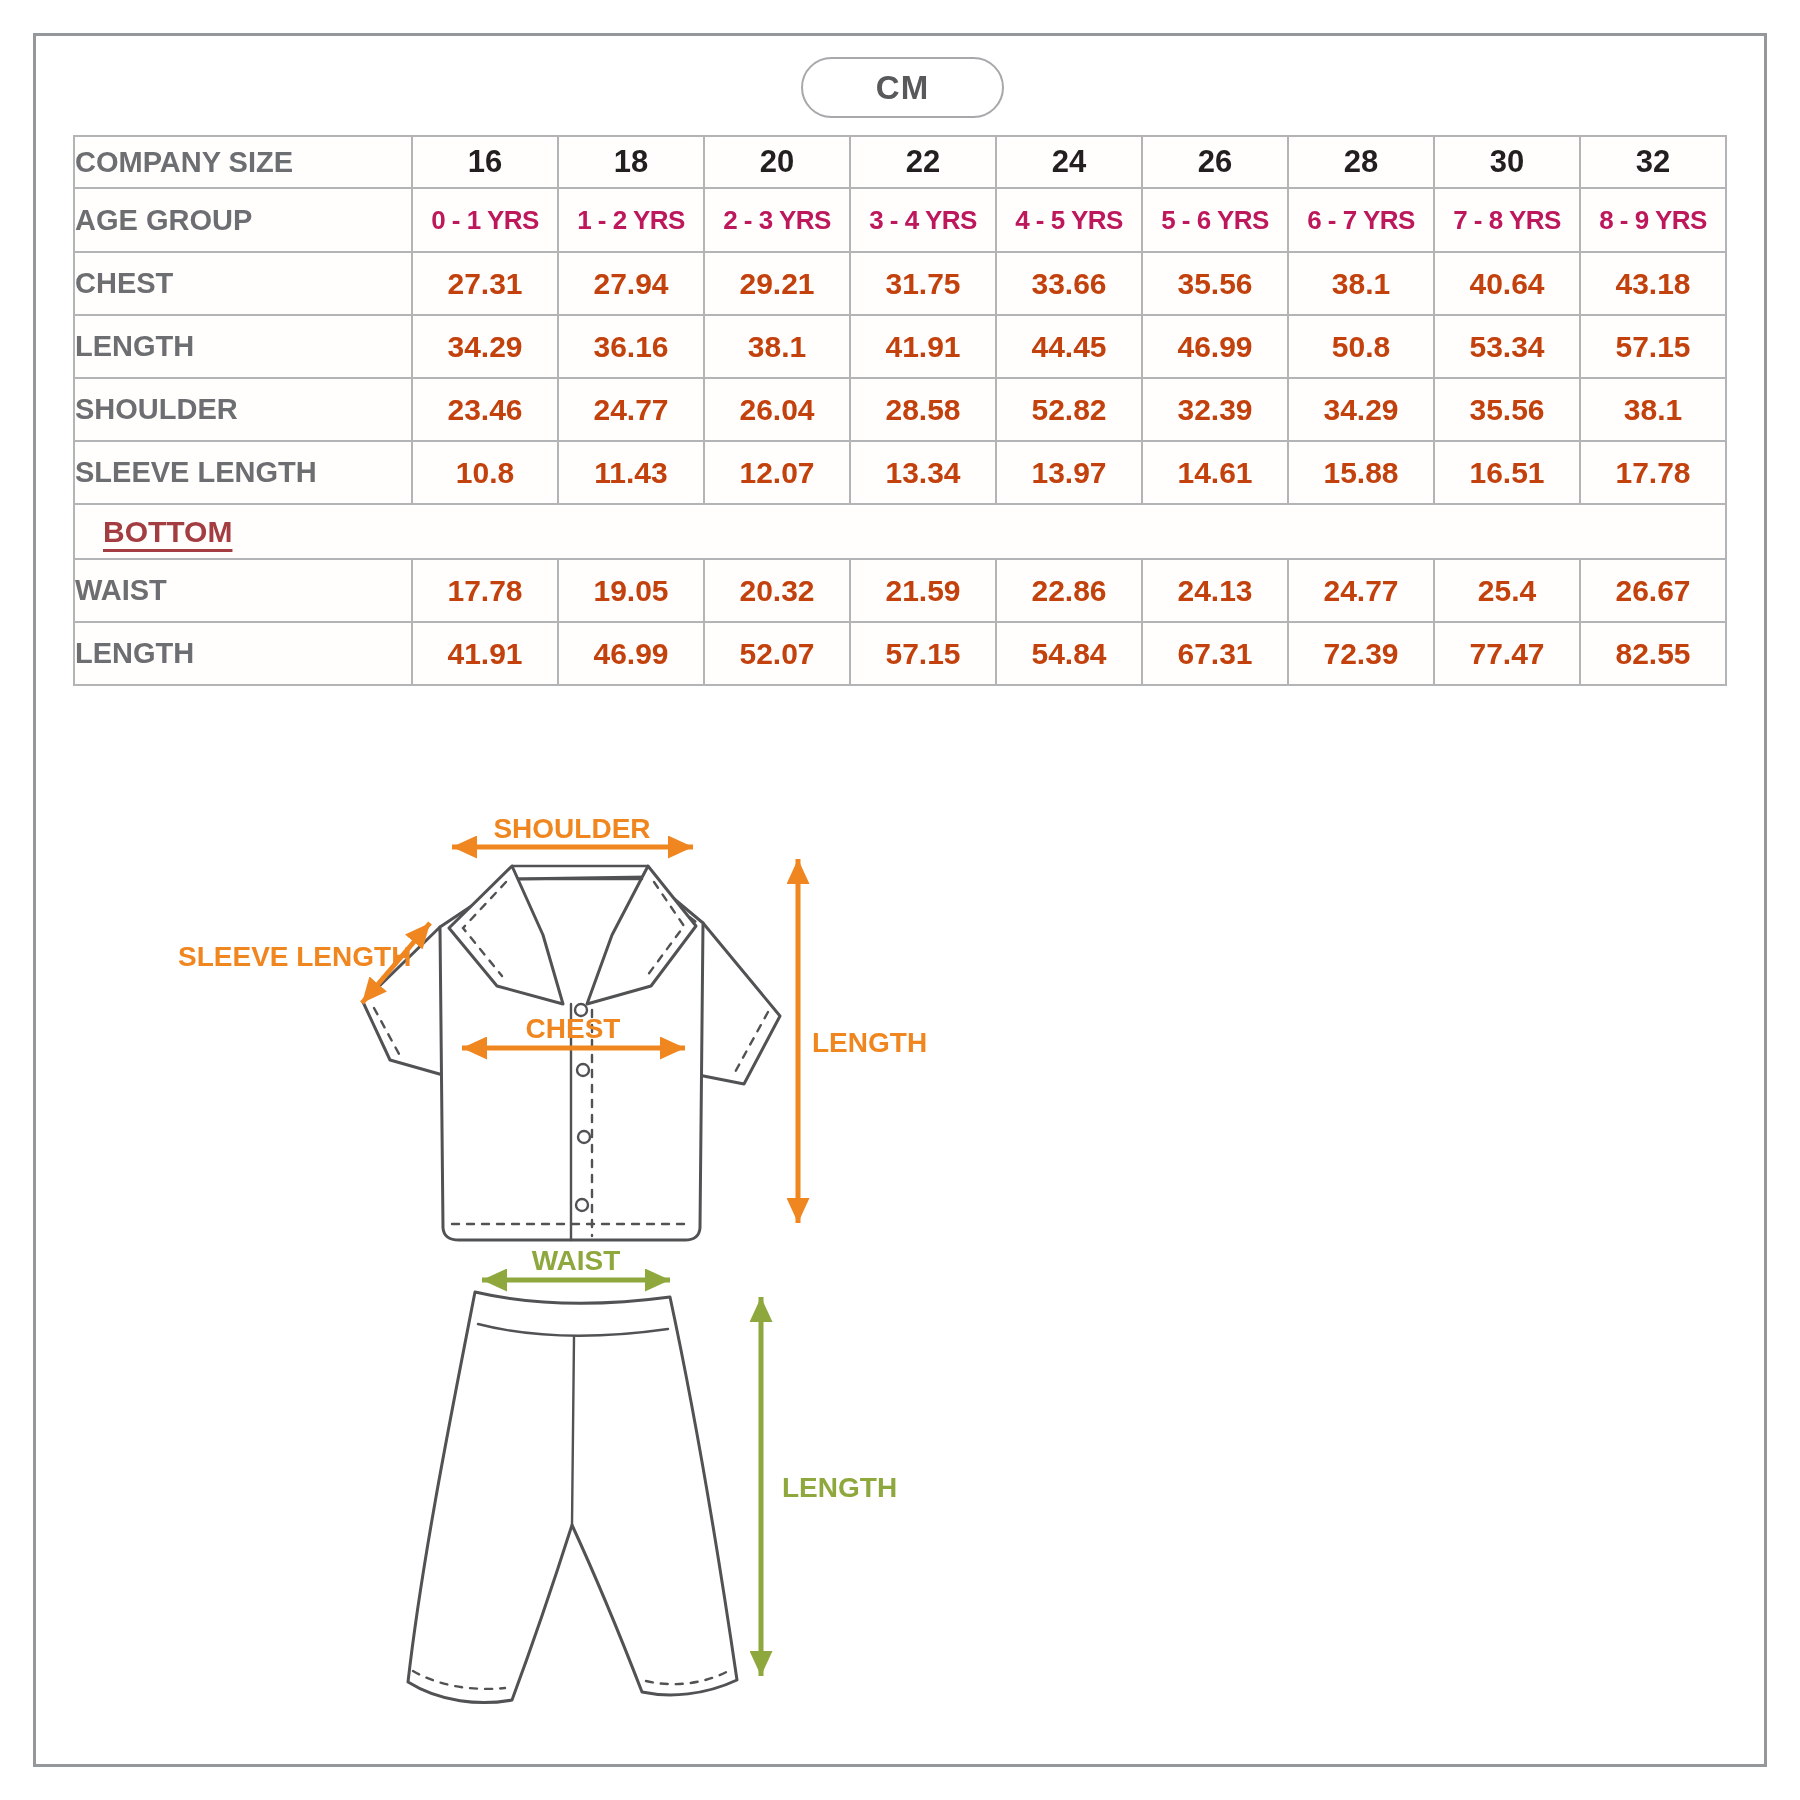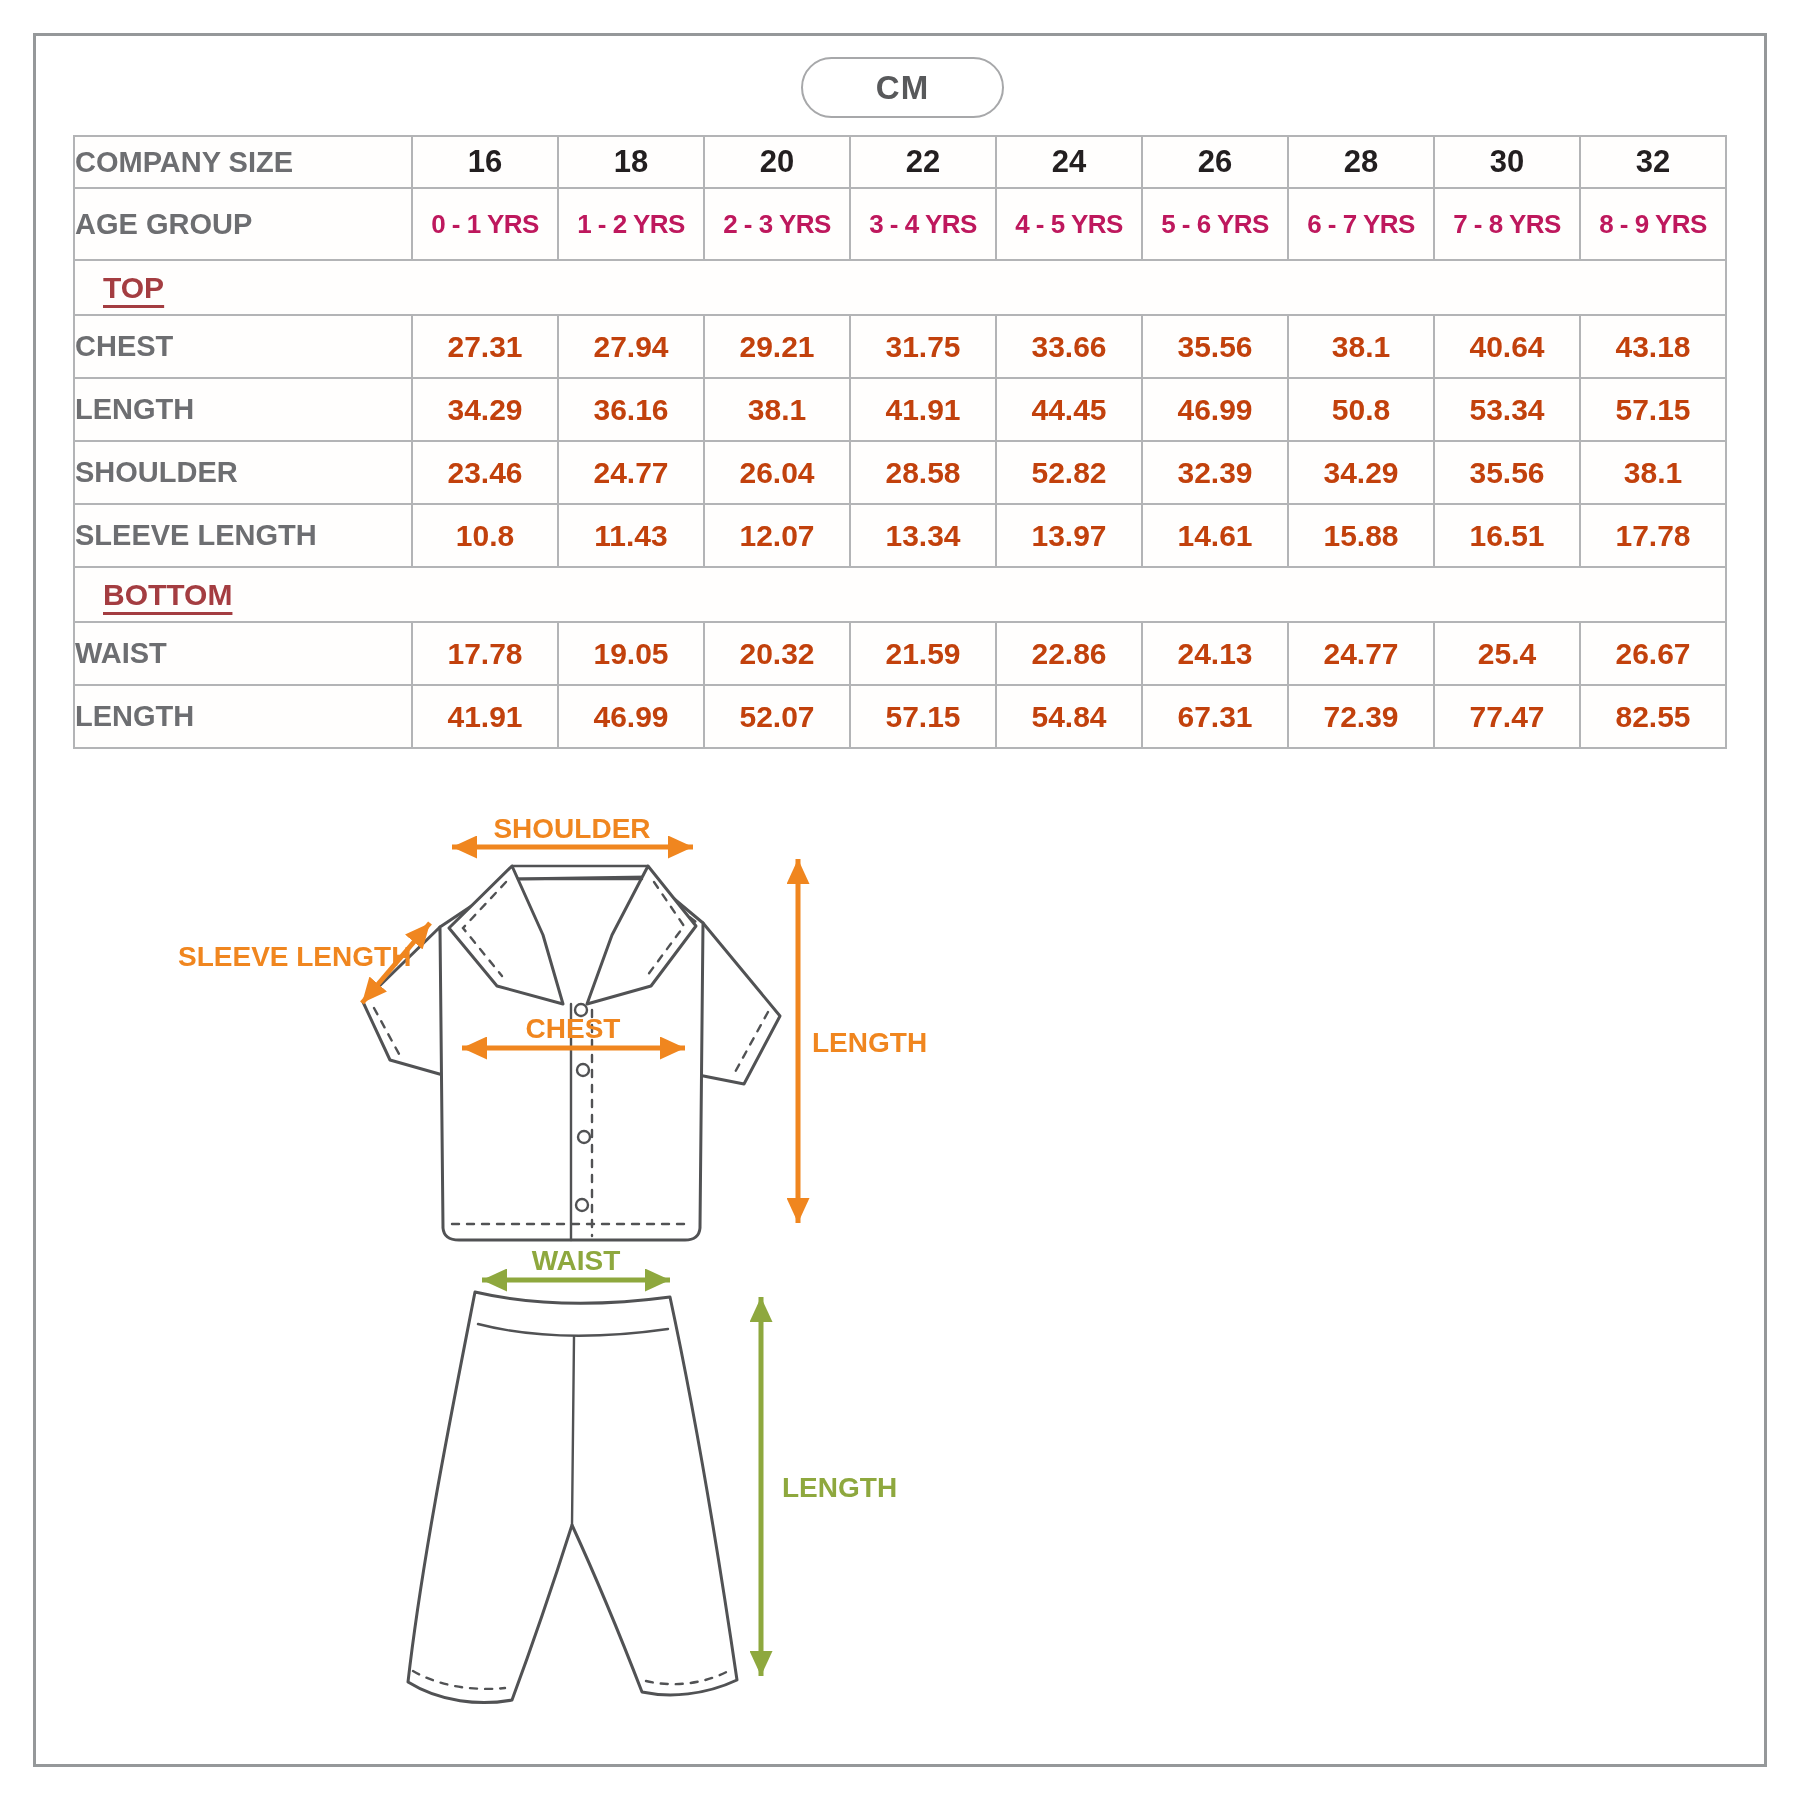--- a/index.html
+++ b/index.html
@@ -4,21 +4,21 @@
 <style>
   html,body{margin:0;padding:0;background:#ffffff;}
   body{width:1800px;height:1800px;position:relative;font-family:"Liberation Sans",sans-serif;overflow:hidden;}
   .page-border{position:absolute;left:33px;top:33px;width:1728px;height:1728px;border:3px solid #95989a;}
   .unit-pill{position:absolute;left:801px;top:57px;width:199px;height:57px;border:2px solid #a7a8aa;border-radius:32px;
              display:flex;align-items:center;justify-content:center;font-size:33px;font-weight:bold;color:#58595b;background:#fff;letter-spacing:1px;}
   table.size-table{position:absolute;left:73px;top:135px;width:1654px;border-collapse:collapse;table-layout:fixed;background:#fffefd;padding-left:30px;}
   table.size-table td{border:2px solid #b3b4b6;padding:0;vertical-align:middle;}
   col.c-label{width:338px;}
   col.c-data{width:146px;}
-  tr.r-size{height:52px;} tr.r-age{height:72px;} tr.r-sec{height:55px;} tr.r-dat{height:63px;}
+  tr.r-size{height:52px;} tr.r-age{height:64px;} tr.r-sec{height:55px;} tr.r-dat{height:63px;}
   td.lbl{font-weight:bold;color:#6d6e71;font-size:29px;text-align:left;padding-left:28px;}
   td.size{font-weight:bold;color:#231f20;font-size:31px;text-align:center;}
   td.age{font-weight:bold;color:#be185d;font-size:26px;text-align:center;letter-spacing:-0.5px;}
   td.sec{border-left:2px solid #b3b4b6;}
   td.sec span{display:inline-block;margin-left:28px;font-weight:bold;color:#a43d41;font-size:30px;
               text-decoration:underline;text-underline-offset:7px;text-decoration-thickness:3px;}
   td.val{font-weight:bold;color:#c2410c;font-size:30px;text-align:center;}
   svg.diagram{position:absolute;left:0;top:0;}
   .g-outline{stroke:#515254;stroke-width:3;fill:#ffffff;stroke-linejoin:round;stroke-linecap:round;}
   .g-line{stroke:#515254;stroke-width:2.4;fill:none;stroke-linecap:round;}
@@ -68,23 +68,20 @@
     <td class="age">0 - 1 YRS</td>
     <td class="age">1 - 2 YRS</td>
     <td class="age">2 - 3 YRS</td>
     <td class="age">3 - 4 YRS</td>
     <td class="age">4 - 5 YRS</td>
     <td class="age">5 - 6 YRS</td>
     <td class="age">6 - 7 YRS</td>
     <td class="age">7 - 8 YRS</td>
     <td class="age">8 - 9 YRS</td>
   </tr>
-  <tr class="r-sec">
-    <td class="sec" colspan="10"><span>TOP</span></td>
-  </tr>
   <tr class="r-dat">
     <td class="lbl">CHEST</td>
     <td class="val">27.31</td>
     <td class="val">27.94</td>
     <td class="val">29.21</td>
     <td class="val">31.75</td>
     <td class="val">33.66</td>
     <td class="val">35.56</td>
     <td class="val">38.1</td>
     <td class="val">40.64</td>

